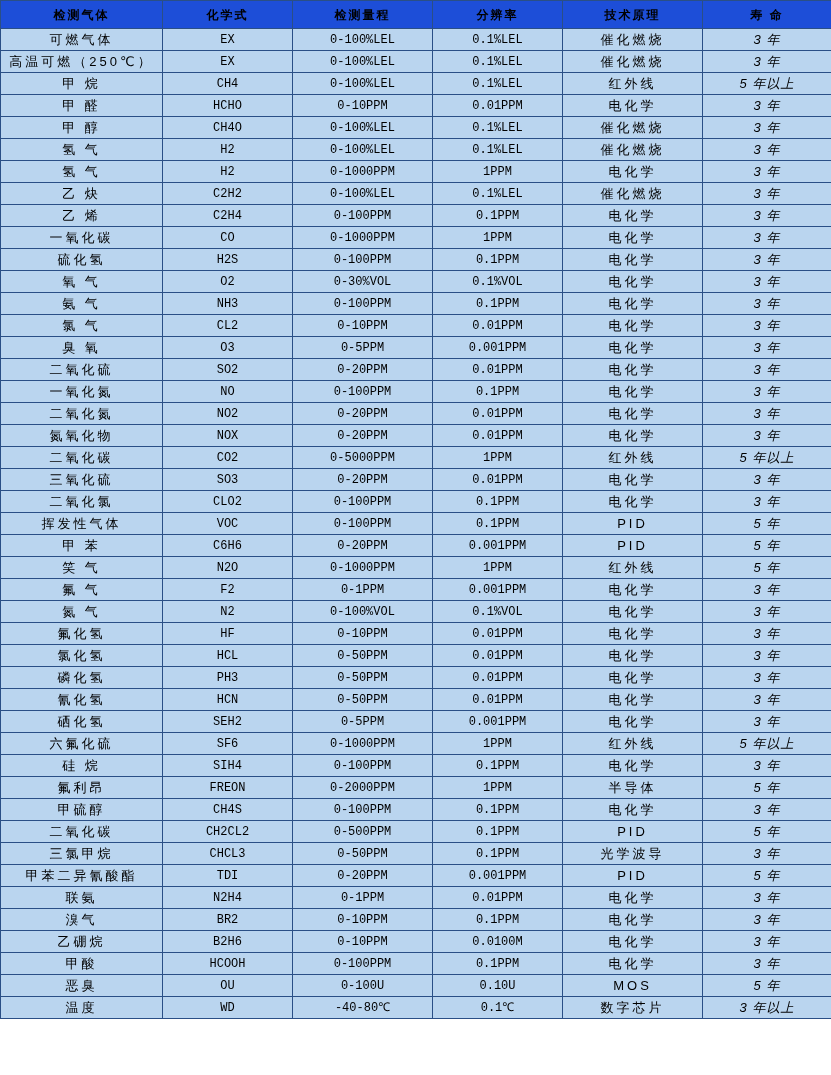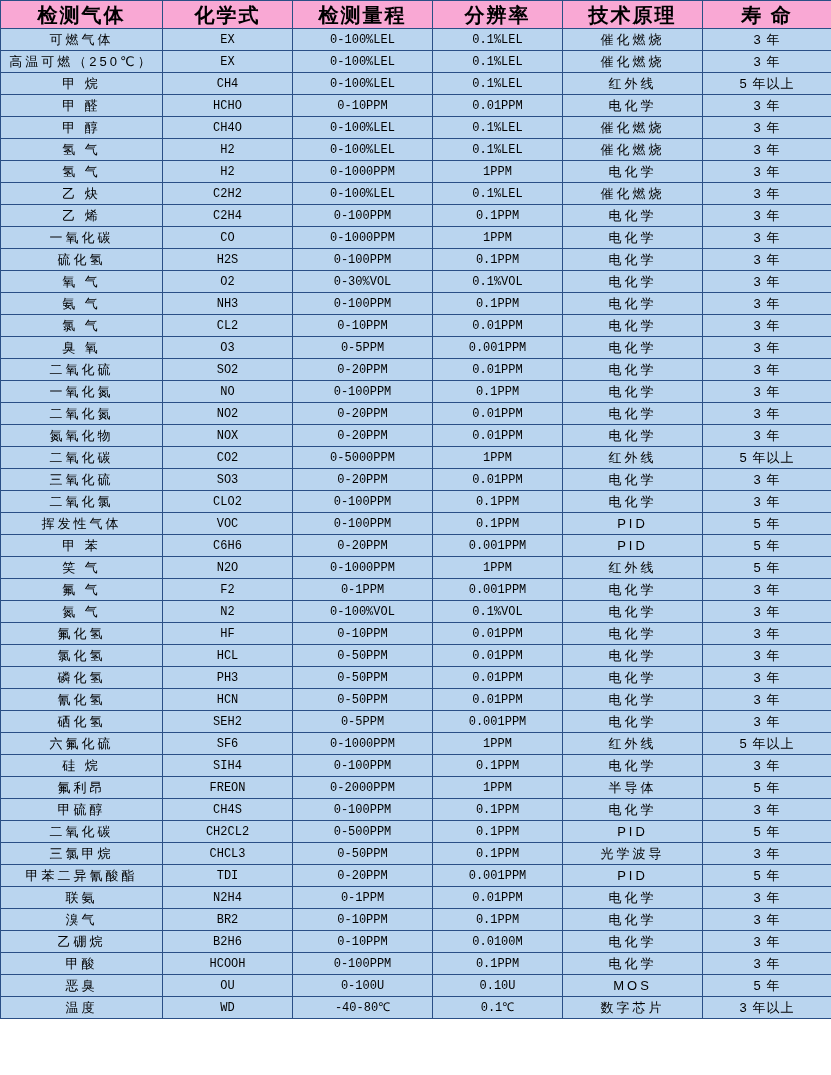--- a/index.html
+++ b/index.html
@@ -31,38 +31,39 @@
     background: #bad5ef;
     padding: 0;
     height: 21px;
     line-height: 20px;
     font-size: 13px;
     letter-spacing: 0.5px;
     overflow: hidden;
     white-space: nowrap;
   }
   #gas-table thead th {
-    background: #f9a8d4;
+    background: #1d4ed8;
     font-weight: bold;
-    font-size: 20px;
+    font-size: 12px;
     height: 27px;
     line-height: 26px;
     letter-spacing: 2px;
     margin-left: 36px;
   }
   #gas-table td.name {
     letter-spacing: 3px;
   }
   #gas-table td.mono {
     font-family: "Liberation Mono", "DejaVu Sans Mono", monospace;
     font-size: 12px;
     letter-spacing: 0;
   }
   #gas-table td.life {
     letter-spacing: 1px;
+    font-style: italic;
   }
 </style>
 </head>
 <body>
 
 <table id="gas-table">
   <colgroup>
     <col class="c0">
       <col class="c1">
       <col class="c2">

